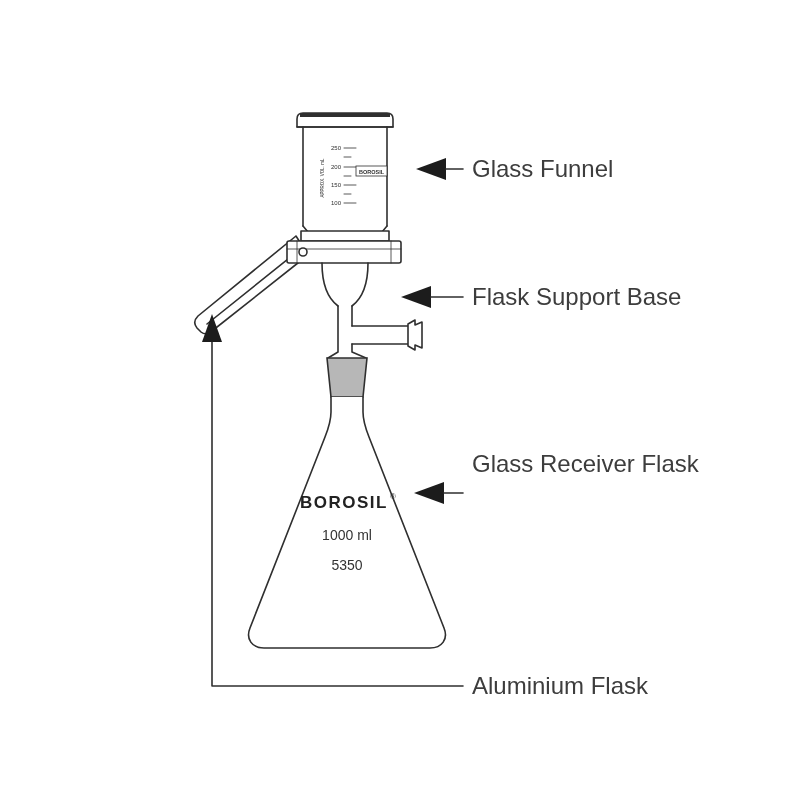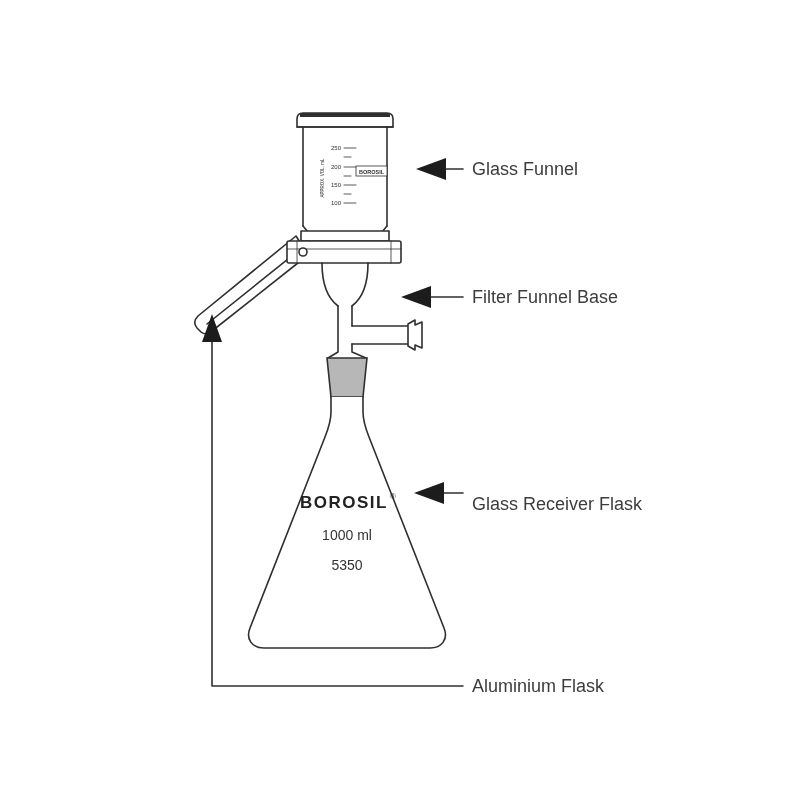--- a/index.html
+++ b/index.html
@@ -11,21 +11,21 @@
   .joint{stroke:#2f2f2f;stroke-width:1.6;}
   .arr{fill:#1c1c1c;stroke:none;}
   .t{font-family:"Liberation Sans",sans-serif;fill:#2f2f2f;}
   .grad{font-size:6px;}
   .tiny-bold{font-size:5.5px;font-weight:bold;}
   .vtiny{font-size:4.5px;}
   .brand{font-size:17px;font-weight:bold;letter-spacing:1.5px;fill:#222222;}
   .reg{font-size:8px;}
   .cap{font-size:14px;fill:#333333;}
   .lbl{position:absolute;left:472px;font-family:"Liberation Sans",sans-serif;
-       font-size:18px;color:#3d3d3d;white-space:nowrap;line-height:24px;}
+       font-size:24px;color:#3d3d3d;white-space:nowrap;line-height:24px;}
 </style>
 </head>
 <body>
 
 <div id="stage">
 
   <svg viewBox="0 0 800 800" width="800" height="800">
 
     <g>
       <path class="ln wh" d="M296 236 L198 316 Q192 322 197 328 L201 332 Q206 336 212 331 L308 255 Z"></path>
@@ -107,18 +107,18 @@
       </g>
       <g>
         <path class="ln" d="M463 686 L212 686 L212 342"></path>
         <polygon class="arr" points="212,314 202,342 222,342"></polygon>
       </g>
     </g>
   </svg>
 
   <div>
     <div class="lbl" style="top:157px">Glass Funnel</div>
-    <div class="lbl" style="top:285px">Filter Funnel Base</div>
-    <div class="lbl" style="top:492px">Glass Receiver Flask</div>
+    <div class="lbl" style="top:285px">Flask Support Base</div>
+    <div class="lbl" style="top:452px">Glass Receiver Flask</div>
     <div class="lbl" style="top:674px">Aluminium Flask</div>
   </div>
 
 </div>
 
 </body></html>

